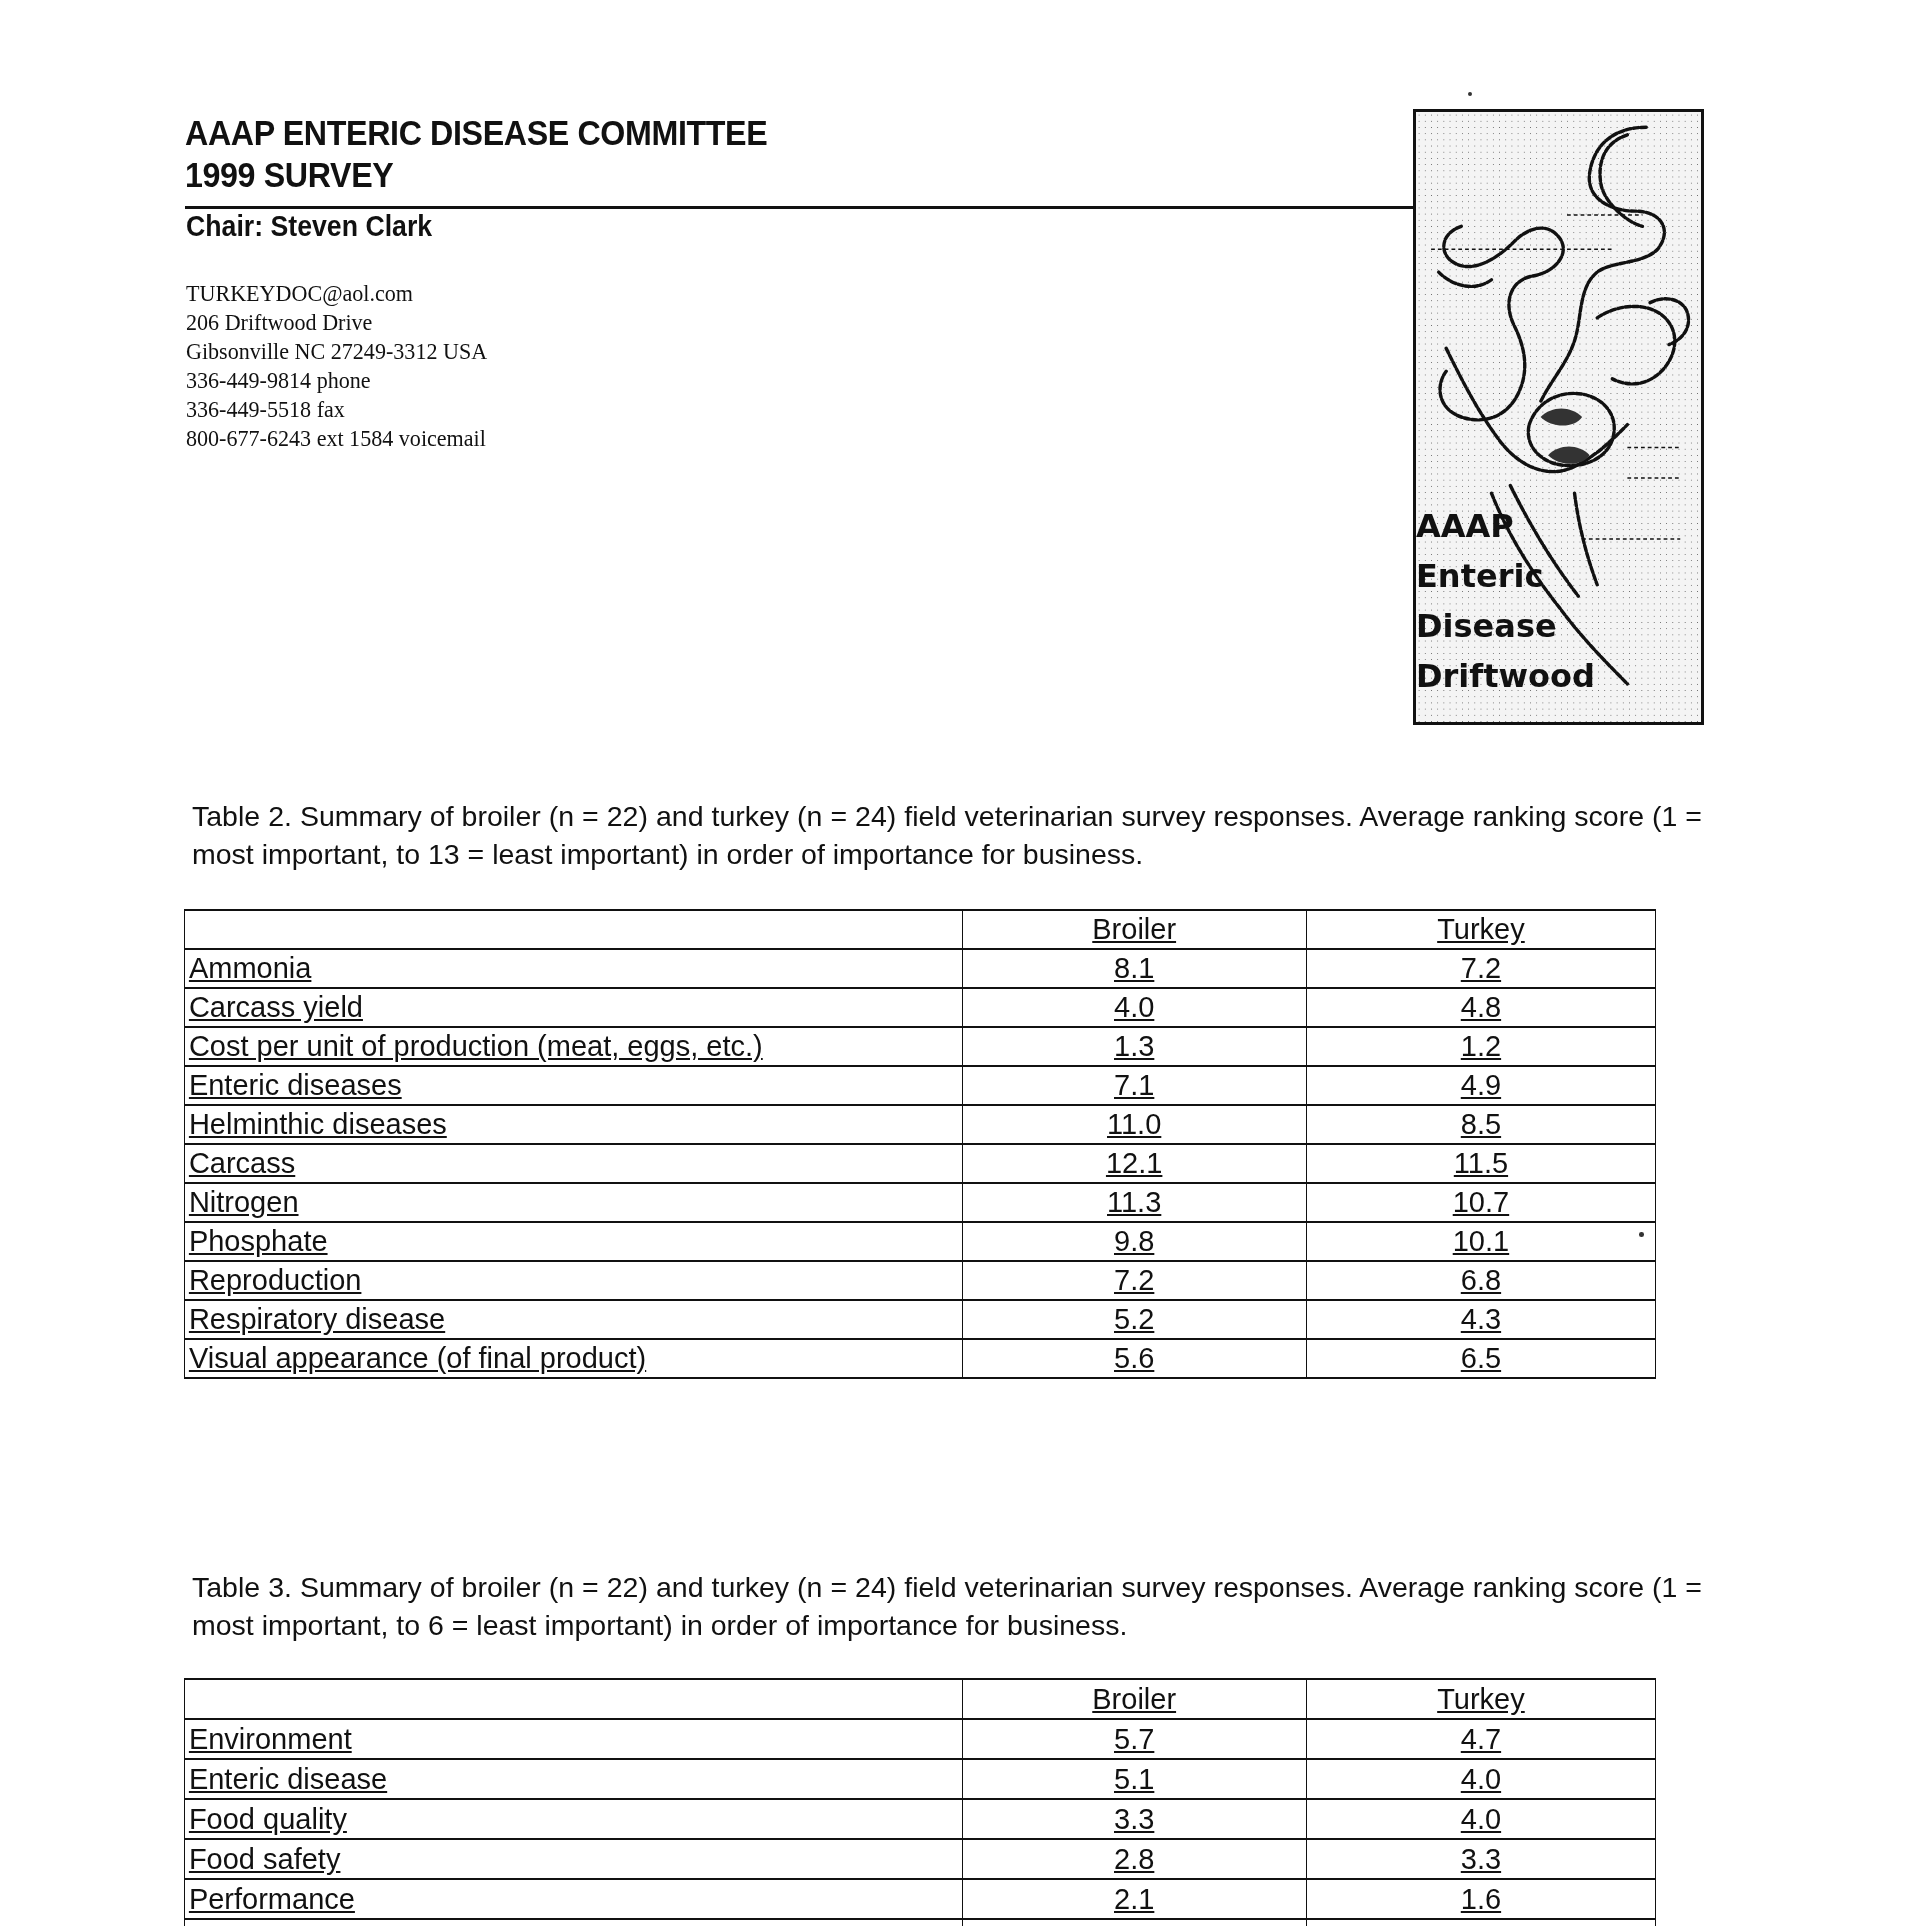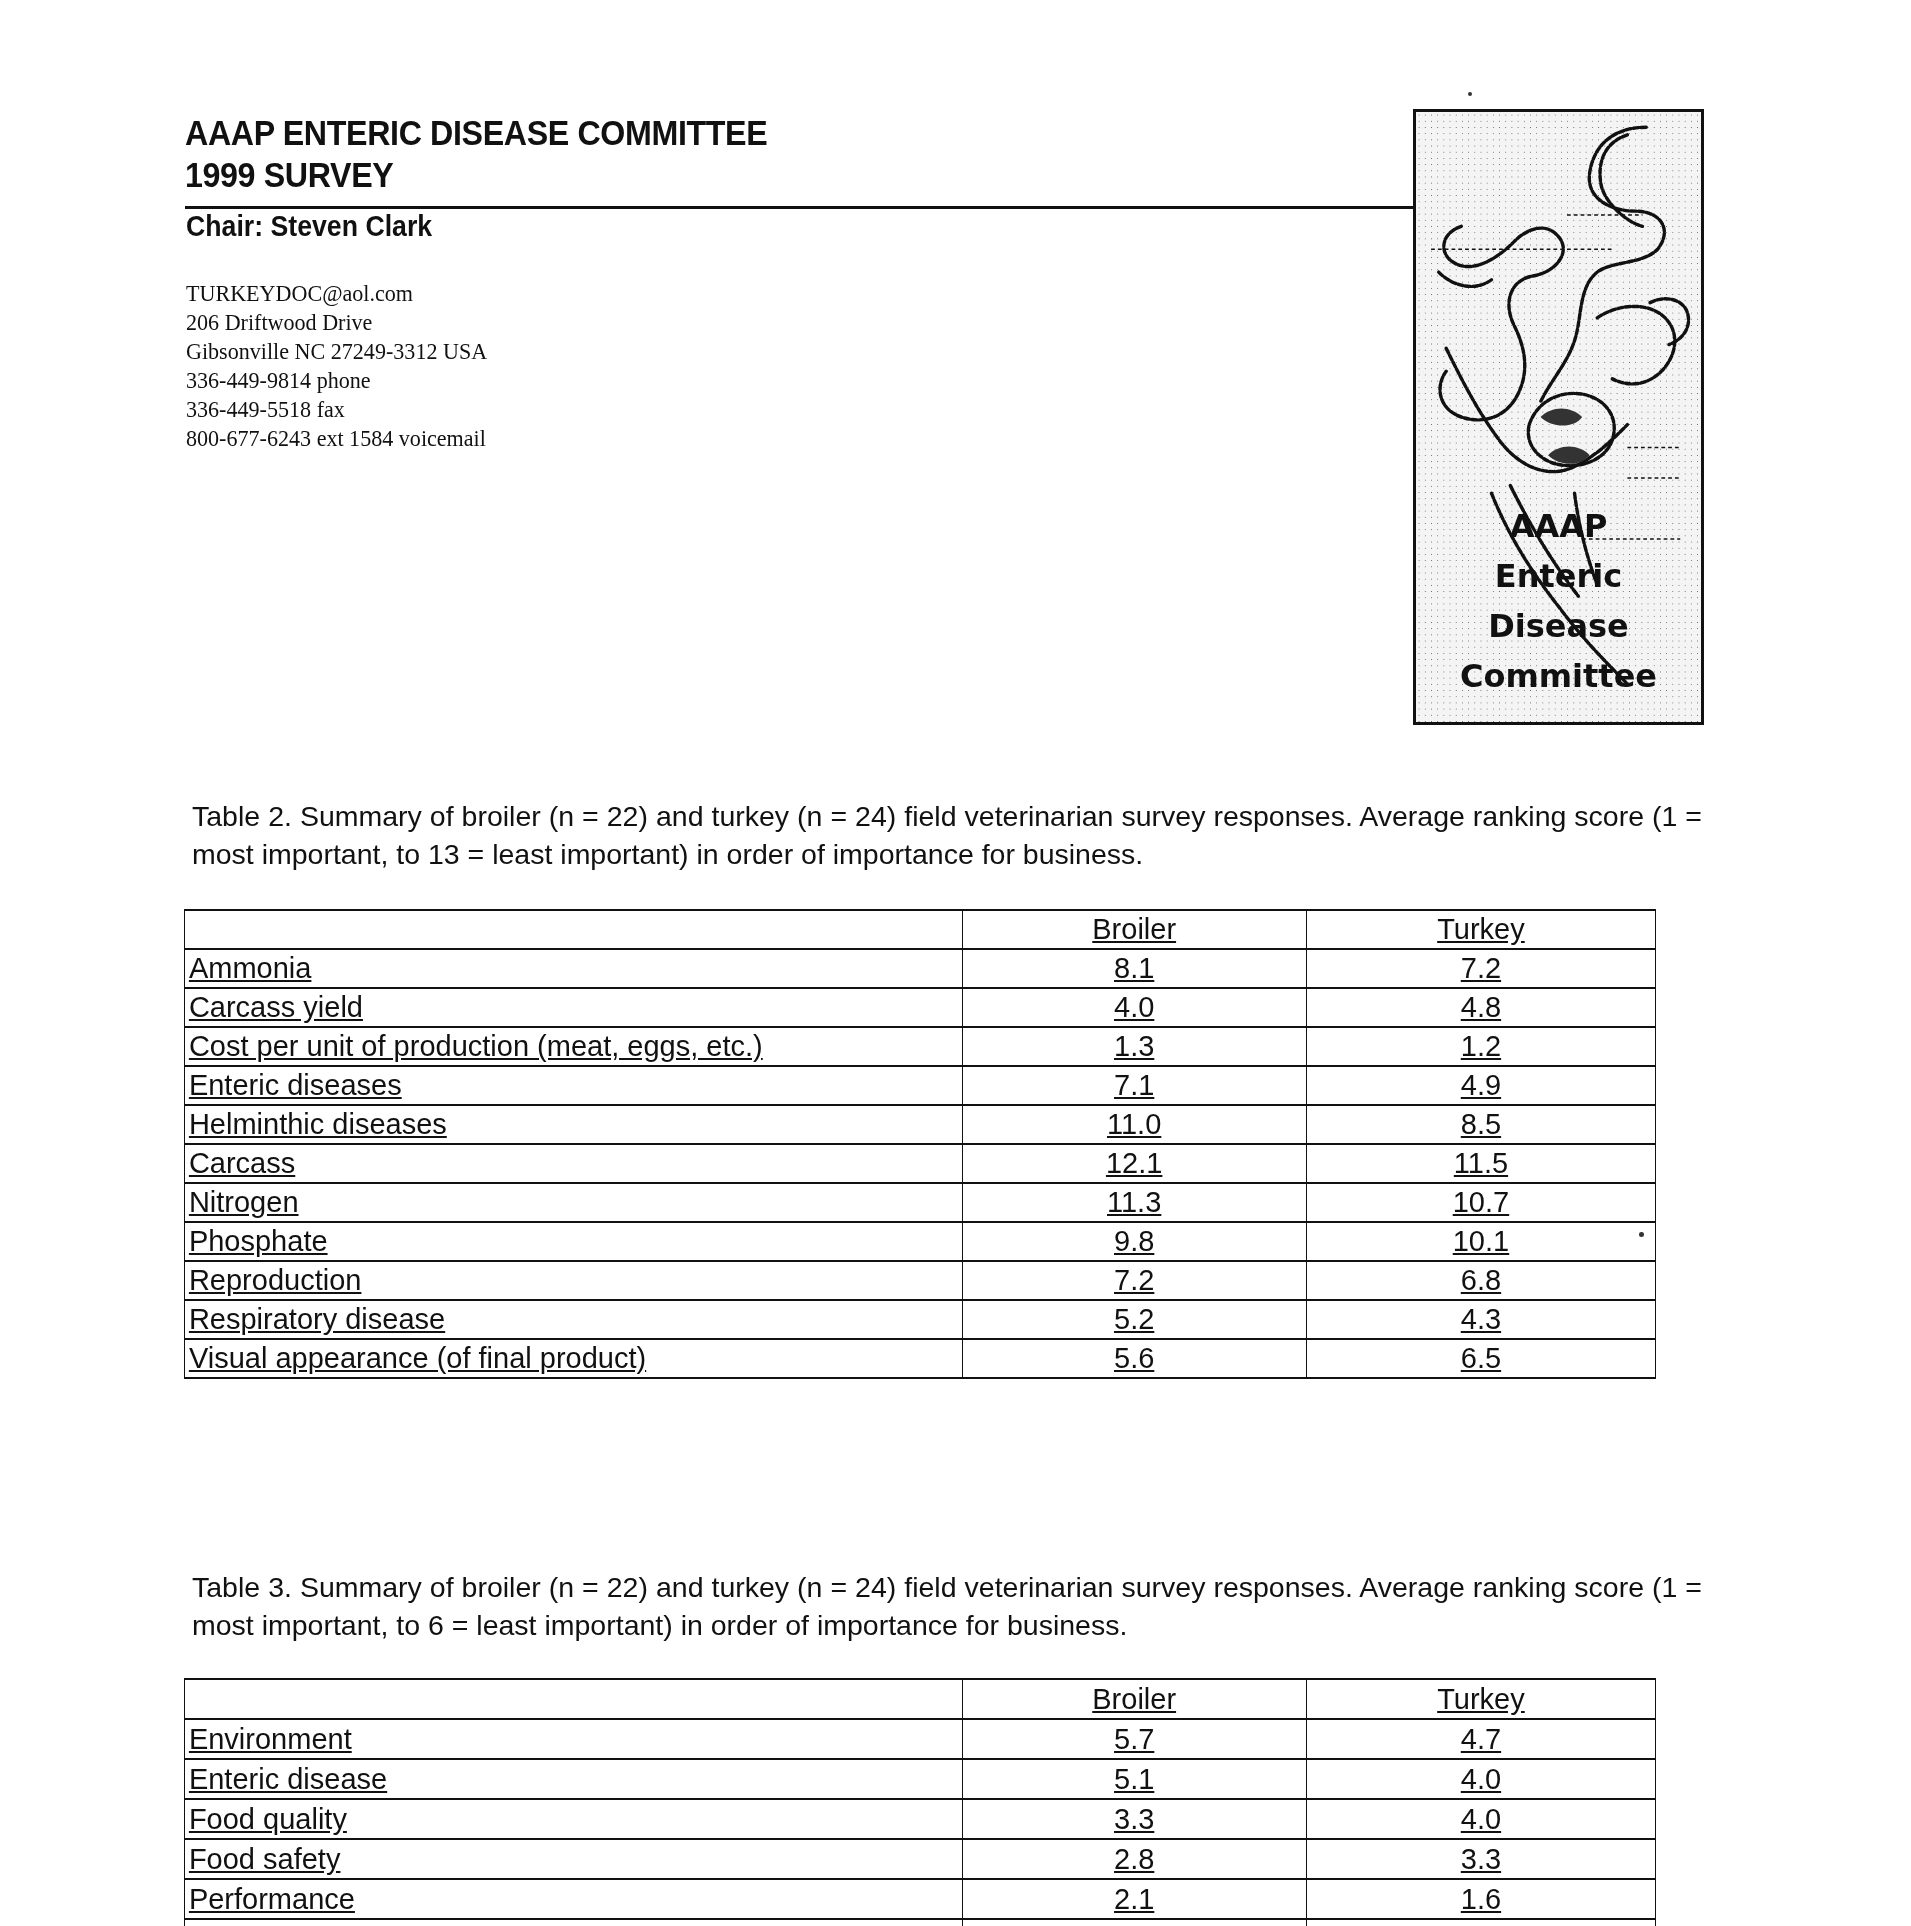--- a/index.html
+++ b/index.html
@@ -25,21 +25,21 @@
   .logo-box {
     position: absolute; left: 1413px; top: 109px; width: 291px; height: 616px;
     border: 3.1px solid #111; box-sizing: border-box;
     background-color: #f4f4f4;
     background-image: radial-gradient(#666 0.6px, transparent 0.8px);
     background-size: 6.2px 6.2px;
     overflow: hidden;
   }
   .logo-box svg { position: absolute; left: 0; top: 0; width: 100%; height: 100%; }
   .logo-text {
-    position: absolute; left: 0; width: 100%; text-align: center;
+    position: absolute; left: 0; width: 100%; 
     font-family: "DejaVu Sans", sans-serif; font-weight: 900; color: #111;
     font-size: 32px; line-height: 35px;
   }
   .caption {
     position: absolute; left: 192px; width: 1510px; font-size: 28.5px; line-height: 38px;
     text-align: justify;
   }
   .caption-t2 { top: 797px; }
   .caption-t3 { top: 1568px; }
   table.data-table {
@@ -102,21 +102,21 @@
       <line x1="40" y1="360" x2="520" y2="360"></line>
       <line x1="400" y1="270" x2="600" y2="270"></line>
       <line x1="560" y1="880" x2="700" y2="880"></line>
       <line x1="560" y1="960" x2="700" y2="960"></line>
       <line x1="440" y1="1120" x2="700" y2="1120"></line>
     </g>
   </svg>
   <div class="logo-text" style="top:397px;">AAAP</div>
   <div class="logo-text" style="top:447px;">Enteric</div>
   <div class="logo-text" style="top:497px;">Disease</div>
-  <div class="logo-text" style="top:547px;">Committee</div>
+  <div class="logo-text" style="top:547px;">Driftwood</div>
 </div>
 <div class="speck" style="left:1468px; top:92px;"></div>
 
 <div class="caption caption-t2">Table 2. Summary of broiler (n = 22) and turkey (n = 24) field veterinarian survey responses. Average ranking score (1 = most important, to 13 = least important) in order of importance for business.</div>
 <table class="data-table table-2">
   <thead>
     <tr>
       <th class="col-label"></th>
       <th class="col-broiler">Broiler</th>
       <th class="col-turkey">Turkey</th>

